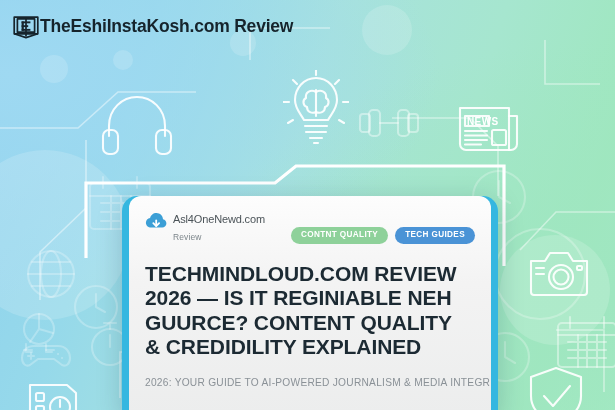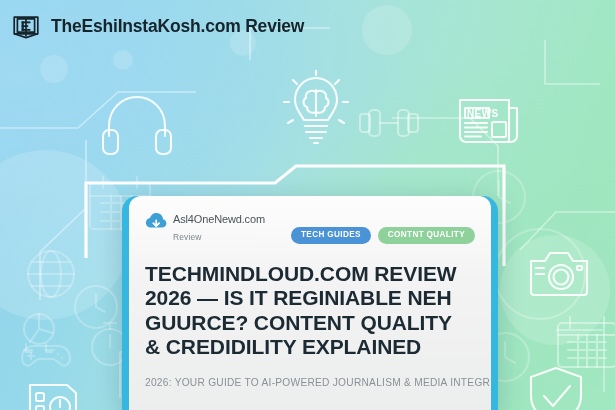--- a/index.html
+++ b/index.html
@@ -34,21 +34,21 @@
 
   
   .circuit{position:absolute;inset:0;pointer-events:none;}
   .circuit path{fill:none;stroke:rgba(255,255,255,.45);stroke-width:1.6;}
 
   
   .frame{position:absolute;inset:0;pointer-events:none;}
   .frame path{fill:none;stroke:#ffffff;stroke-width:3.2;stroke-linejoin:miter;stroke-linecap:butt;}
 
   
-  .header{position:absolute;left:12px;top:13px;display:flex;align-items:center;gap:11px;z-index:40;}
+  .header{position:absolute;left:12px;top:13px;display:flex;align-items:center;gap:0;z-index:40;}
   .logo-mark{width:28px;height:28px;flex:0 0 28px;}
   .logo-mark svg{display:block;}
   .header-title{
     font-size:17.5px;font-weight:bold;color:#16242c;letter-spacing:-.2px;
     white-space:nowrap;line-height:1;
   }
 
   
   .card-wrap{
     position:absolute;left:122px;top:196px;width:376px;height:218px;z-index:30;
@@ -139,21 +139,21 @@
   <div class="deco faint" style="left:358px;top:106px;width:62px;height:34px;">
     <svg viewBox="0 0 62 34">
       <rect x="2" y="8" width="10" height="18" rx="3"></rect>
       <rect x="11" y="4" width="11" height="26" rx="4"></rect>
       <rect x="40" y="4" width="11" height="26" rx="4"></rect>
       <rect x="50" y="8" width="10" height="18" rx="3"></rect>
       <path d="M22 17 H40"></path>
     </svg>
   </div>
 
-  <div class="deco strong filltext" style="left:457px;top:96px;width:64px;height:50px;">
+  <div class="deco strong filltext" style="left:457px;top:104px;width:64px;height:50px;">
     <svg viewBox="0 0 64 50">
       <path d="M3 4 H52 V46 H9 C5.7 46 3 43.3 3 40 Z"></path>
       <path d="M52 12 H60 V40 C60 43.3 57.3 46 54 46 H52"></path>
       <path d="M8 12 H32 V22 H8 Z"></path>
       <text x="10" y="21" font-size="10" letter-spacing="0.4">NEWS</text>
       <path d="M8 27 H30 M8 31.5 H30 M8 36 H30 M8 40.5 H24"></path>
       <rect x="35" y="26" width="14" height="15" rx="1.6"></rect>
     </svg>
   </div>
 
@@ -296,22 +296,22 @@
                 <path d="M8.3 12.2 L11.2 15.2 L14.1 12.2" stroke="#ffffff" stroke-width="1.8" stroke-linecap="round" stroke-linejoin="round" fill="none"></path>
               </svg>
             </span>
             <span class="brand-text">
               <span class="brand-name">Asl4OneNewd.com</span><br>
               <span class="brand-sub">Review</span>
             </span>
           </div>
 
           <div class="badges">
+            <span class="badge green">CONTNT QUALITY</span>
             <span class="badge blue">TECH GUIDES</span>
-            <span class="badge green">CONTNT QUALITY</span>
           </div>
         </div>
 
         <div class="headline">TECHMINDLOUD.COM REVIEW 2026 — IS IT REGINIABLE NEH GUURCE? CONTENT QUALITY &amp; CREDIDILITY EXPLAINED</div>
         <div class="subline">2026: YOUR GUIDE TO AI-POWERED JOURNALISM &amp; MEDIA INTEGRITY</div>
 
       </div>
     </div>
   </div>
 

